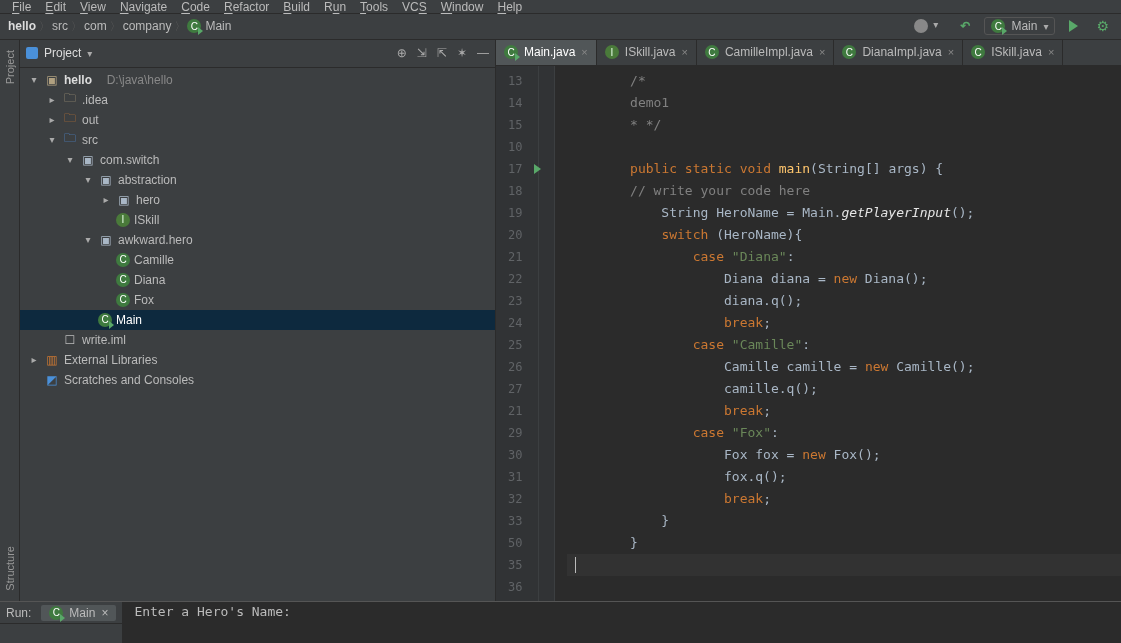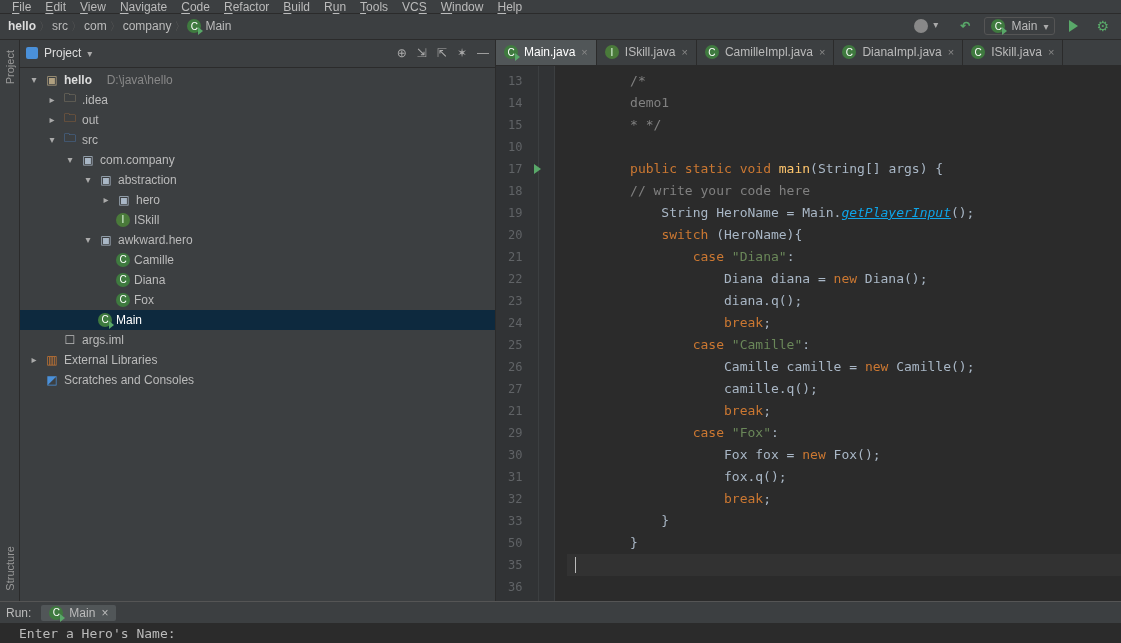--- a/index.html
+++ b/index.html
@@ -113,38 +113,38 @@
   }
   .cline.active-line { background: #323232; }
   .cline { position: relative; }
   .caret::after {
     content:""; position:absolute; left: 8px; top: 3px; width: 1px; height: 16px; background:#bbb;
   }
   .c-cmt { color: #808080; }
   .c-kw  { color: #cc7832; }
   .c-str { color: #6a8759; }
   .c-mth { color: #ffc66d; }
-  .c-it  { font-style: italic; color: #0ea5e9; text-decoration: underline; }
+  .c-it  { font-style: italic; color: #e5e5e5; }
   
   .run-panel {
     height: 42px; border-top: 1px solid #555;
-    background: #3c3f41; display: flex; flex-direction: column;
+    background: #3c3f41; display: flex; flex-direction: row;
   }
   .run-header {
     display: flex; align-items: center; gap: 10px;
     height: 22px; padding: 0 6px; border-bottom: 1px solid #2b2b2b;
   }
   .run-tab {
     display: flex; align-items: center; gap: 6px;
     background: #515658; padding: 1px 8px; border-radius: 2px;
   }
   .run-body {
     flex: 1 1 auto; background: #2b2b2b; color: #bbb;
     font-family: "Consolas","Menlo",monospace; font-size: 13px;
-    padding: 2px 19px; overflow: hidden;
+    padding: 2px 12px; overflow: hidden;
   }
   
   .svg-c { width:14px;height:14px;border-radius:50%;background:#3f7a3f;color:#fff;display:flex;align-items:center;justify-content:center;font-size:10px;}
   .svg-i { width:14px;height:14px;border-radius:50%;background:#4a7a3a;color:#e8ffe8;display:flex;align-items:center;justify-content:center;font-size:10px;}
   .svg-main { width:14px;height:14px;border-radius:50%;background:#3f7a3f;color:#fff;display:flex;align-items:center;justify-content:center;font-size:10px;position:relative;}
   .svg-main::after{content:"";position:absolute;right:-2px;bottom:-2px;width:0;height:0;border-top:4px solid transparent;border-bottom:4px solid transparent;border-left:5px solid #59a869;}
   .icon-user { width:14px;height:14px;border-radius:50%;background:#888; position:relative;}
   .icon-user::after{content:"▾"; position:absolute; right:-10px; top:0; color:#aaa; font-size:10px;}
   .icon-undo { color:#59a869; font-weight:bold;}
   .icon-play { width:0;height:0;border-top:6px solid transparent;border-bottom:6px solid transparent;border-left:9px solid #59a869;}
@@ -245,21 +245,21 @@
           <span>out</span>
         </div>
         <div class="node" style="padding-left: 26px;">
           <span class="tw">▾</span>
           <span class="ic ic-folder-src">🗀</span>
           <span>src</span>
         </div>
         <div class="node" style="padding-left: 44px;">
           <span class="tw">▾</span>
           <span class="ic ic-pkg">▣</span>
-          <span>com.company</span>
+          <span>com.switch</span>
         </div>
         <div class="node" style="padding-left: 62px;">
           <span class="tw">▾</span>
           <span class="ic ic-pkg">▣</span>
           <span>abstraction</span>
         </div>
         <div class="node" style="padding-left: 80px;">
           <span class="tw">▸</span>
           <span class="ic ic-pkg">▣</span>
           <span>hero</span>
@@ -290,21 +290,21 @@
           <span>Fox</span>
         </div>
         <div class="node selected" style="padding-left: 62px;">
           <span class="tw"></span>
           <span class="svg-main">C</span>
           <span>Main</span>
         </div>
         <div class="node" style="padding-left: 26px;">
           <span class="tw"></span>
           <span class="ic">☐</span>
-          <span>args.iml</span>
+          <span>write.iml</span>
         </div>
         <div class="node" style="padding-left: 8px;">
           <span class="tw">▸</span>
           <span class="ic ic-lib">▥</span>
           <span>External Libraries</span>
         </div>
         <div class="node" style="padding-left: 8px;">
           <span class="tw"></span>
           <span class="ic ic-scratch">◩</span>
           <span>Scratches and Consoles</span>

